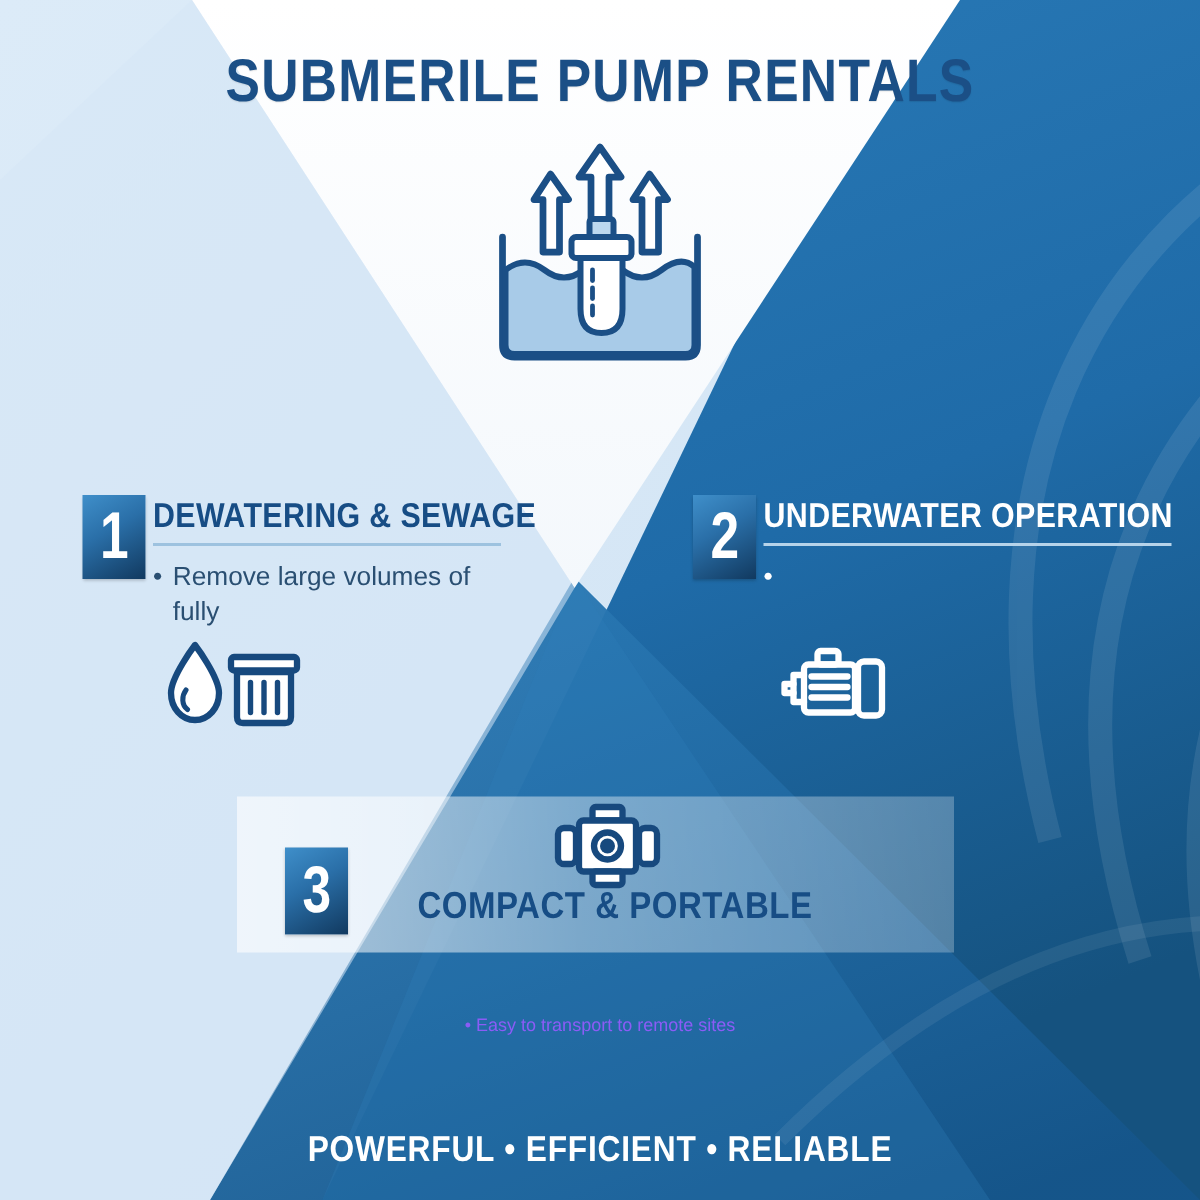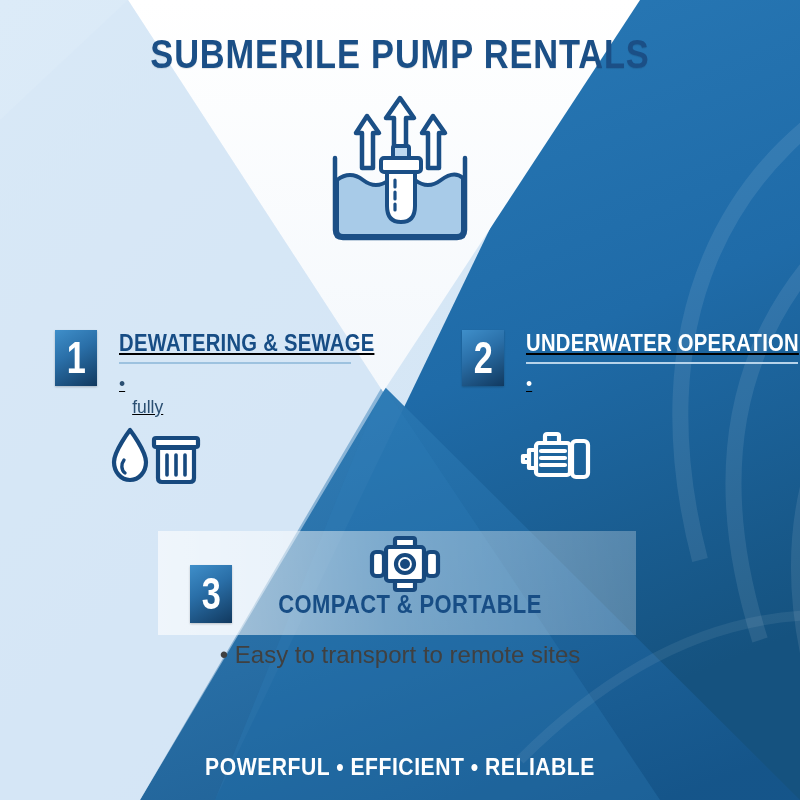--- a/index.html
+++ b/index.html
@@ -37,21 +37,21 @@
     width:42px; height:56px; flex:0 0 42px;
     background:linear-gradient(150deg,#3f8fca 0%,#2a6fa8 42%,#11395f 100%);
     box-shadow:0 1px 2px rgba(0,0,0,0.22);
     display:flex; align-items:center; justify-content:center;
   }
   .badge span {
     font-family:"Liberation Sans Narrow","Liberation Sans", sans-serif;
     font-weight:bold; font-size:44px; line-height:44px; color:#ffffff;
     transform:scaleX(0.78); display:block;
   }
-  .f-textcol { margin-left:22px;text-decoration:underline; }
+  .f-textcol { margin-left:5px; }
   .f-title {
     font-family:"Liberation Sans Narrow","Liberation Sans", sans-serif;
     font-weight:bold; font-size:23px; line-height:26px;
     letter-spacing:0.3px; white-space:nowrap;
     transform:scaleX(0.88); transform-origin:left center;
   }
   .f-rule { height:2px; margin-top:6px; }
   .f-bullet {
     margin-top:9px; font-size:17.5px; line-height:23px;
     display:flex;
@@ -80,22 +80,22 @@
   #feat3 { left:190px; top:565px; width:430px; }
   #feat3 .badge { width:40px; height:58px; }
   #feat3-title {
     position:absolute; left:190px; top:590px; width:440px;
     text-align:center;
     font-family:"Liberation Sans Narrow","Liberation Sans", sans-serif;
     font-weight:bold; font-size:25px; color:#174d85; letter-spacing:0.4px;
     transform:scaleX(0.88); transform-origin:center center;
   }
   #feat3-bullet {
-    position:absolute; left:150px; top:641px; width:500px;
-    text-align:center; color:#404040; font-size:24px;
+    position:absolute; left:150px; top:676px; width:500px;
+    text-align:center; color:#8b5cf6; font-size:12px;
   }
   #feat3-icon { position:absolute; left:368px; top:534px; }
 
   
   .footer {
     position:absolute; left:0; top:753px; width:800px; text-align:center;
     font-family:"Liberation Sans Narrow","Liberation Sans", sans-serif;
     font-weight:bold; font-size:24px; letter-spacing:0.6px; color:#ffffff;
     transform:scaleX(0.88); transform-origin:center center;
   }
@@ -182,21 +182,21 @@
   <div class="feature" id="feat1">
     <div class="f-head">
       <div class="badge">
         <span>1</span>
       </div>
       <div class="f-textcol">
         <div class="f-title">DEWATERING &amp; SEWAGE</div>
         <div class="f-rule"></div>
         <div class="f-bullet">
           <span class="dot">•</span>
-          <span><br><span>fully</span></span>
+          <span><span>Remove large volumes of</span><br><span>fully</span></span>
         </div>
       </div>
     </div>
     <div class="f-icon">
       <svg viewBox="0 0 92 60" width="92" height="60">
 
         <path d="M 20 4 C 20 4, 4 25, 4 36 C 4 46, 11 54, 20 54 C 29 54, 36 46, 36 36 C 36 25, 20 4, 20 4 Z" fill="#ffffff" stroke="#17497e" stroke-width="4.2" stroke-linejoin="round"></path>
         <path d="M 14 34 C 11 38, 11 44, 15 47" fill="none" stroke="#17497e" stroke-width="3.4" stroke-linecap="round"></path>
 
         <rect x="44" y="12" width="44" height="9" rx="2" fill="#ffffff" stroke="#17497e" stroke-width="4.2"></rect>

